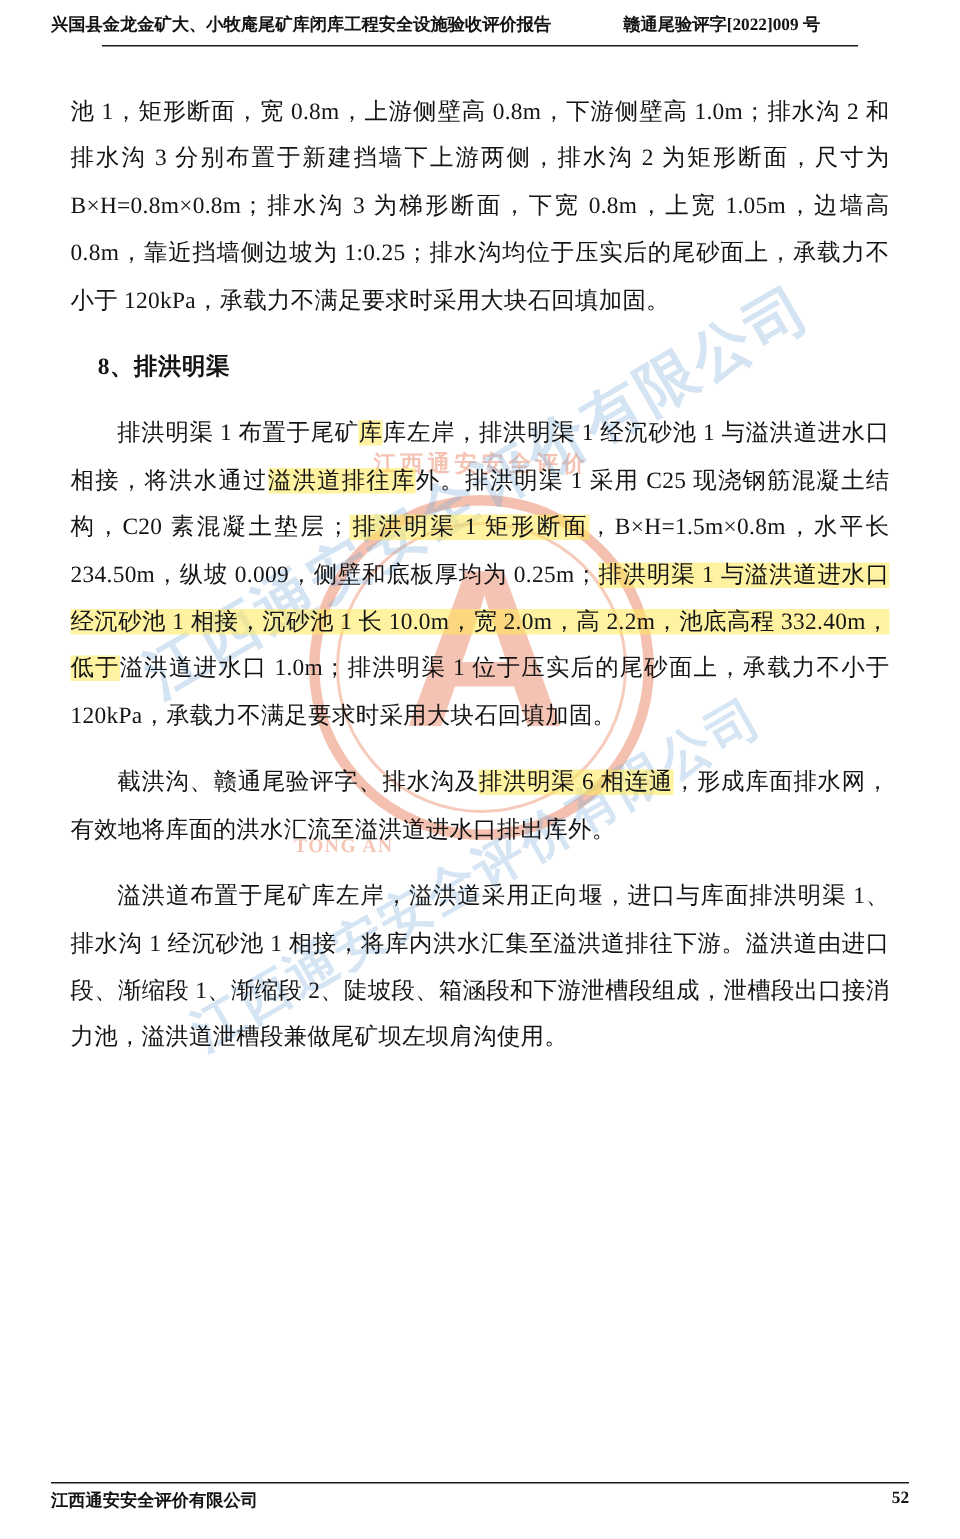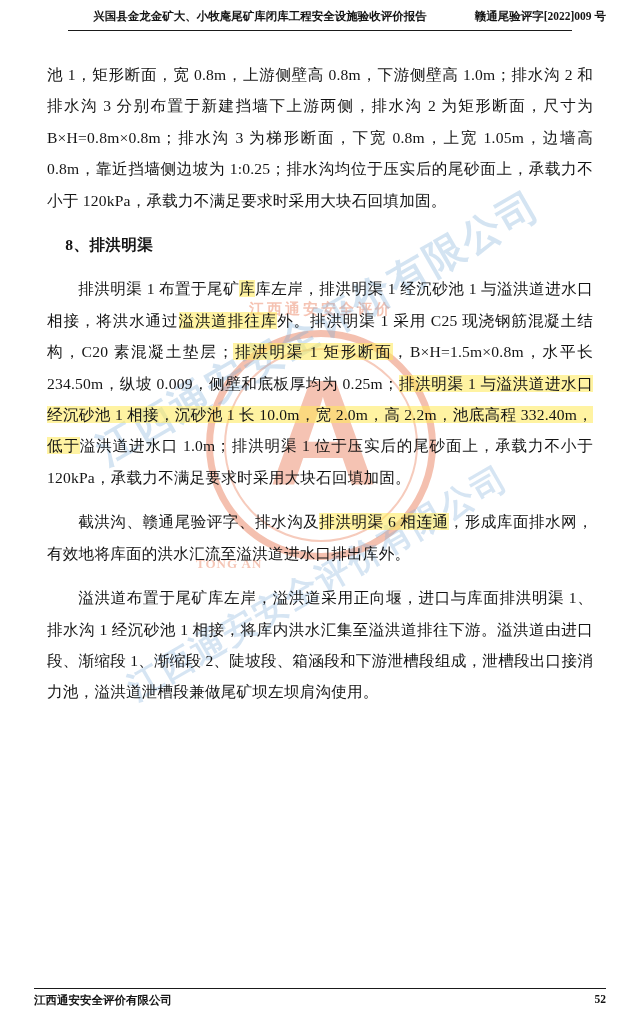--- a/index.html
+++ b/index.html
@@ -22,21 +22,21 @@
     box-sizing: border-box;
     padding: 0 34px;
   }
 
   
   .header {
     position: relative;
     height: 34px;
     display: flex;
     align-items: flex-start;
-    justify-content: flex-end;
+    justify-content: flex-start;
     padding-top: 9px;
     box-sizing: border-box;
   }
   .header-left {
     font-size: 11.5px;
     font-weight: bold;
     letter-spacing: 0px;
     white-space: nowrap;
   }
   .header-right {

